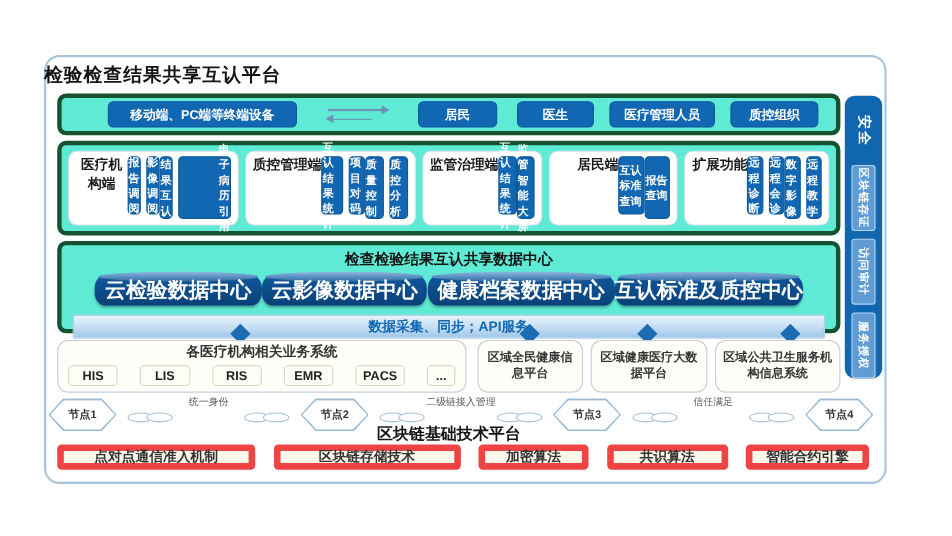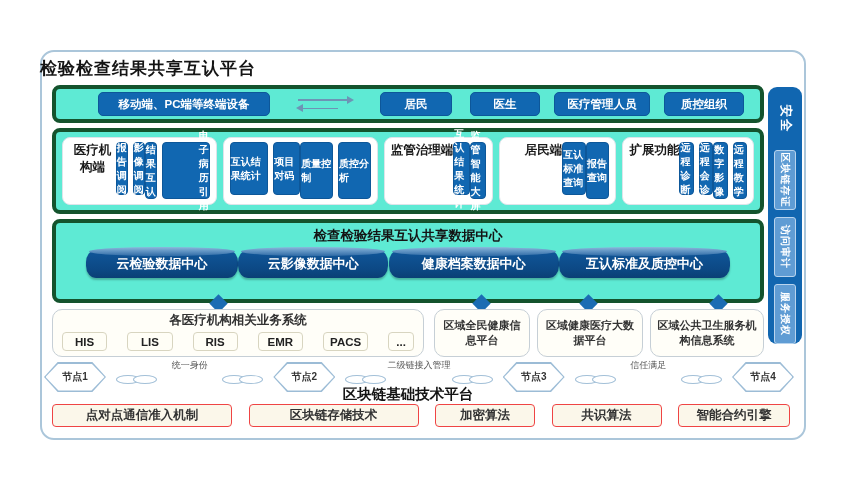--- a/index.html
+++ b/index.html
@@ -36,21 +36,21 @@
 
   
   .dcenter{left:52px;top:219px;width:712px;height:84px;padding:4px 10px;}
   .dc-title{text-align:center;font-size:13.5px;font-weight:bold;color:#141414;}
   .cyl-row{display:flex;justify-content:space-between;padding:0 20px;margin-top:5px;}
   .cyl{position:relative;height:28px;border-radius:10px/12px;
        background:linear-gradient(180deg,#10579a 0%,#0c4884 70%,#0a3f75 100%);
        box-shadow:0 2px 2px rgba(0,0,0,0.25);display:flex;align-items:center;justify-content:center;}
   .cyl::before{content:'';position:absolute;left:3px;right:3px;top:-3px;height:9px;border-radius:50%;
        background:linear-gradient(180deg,#8cb8dd,#2f6ba6);}
-  .cyl span{position:relative;z-index:1;color:#fff;font-weight:bold;font-size:13px;}
+  .cyl span{position:relative;z-index:1;color:#fff;font-weight:bold;font-size:19px;}
   .api-bar{margin-top:8px;height:20px;border-radius:2px;display:flex;align-items:center;justify-content:center;
        background:linear-gradient(180deg,#e8f3fc 0%,#c4ddf3 55%,#9fc6ea 100%);border:1px solid #b3d0ea;
        font-size:12.5px;font-weight:bold;color:#1167b1;}
 
   .diamond{position:absolute;top:297px;width:13px;height:13px;background:#1b6cb3;transform:rotate(45deg);}
 
   
   .src-box{position:absolute;top:309px;background:#fffef8;border:1px solid #c6cfd6;border-radius:10px;
        box-sizing:border-box;}
   .hosp{left:52px;width:372px;height:48px;padding:2px 9px;}
@@ -76,21 +76,21 @@
   .seg-links{position:absolute;top:14px;left:10px;right:10px;display:flex;justify-content:space-between;}
   .pair{display:flex;}
   .pair i{width:24px;height:9px;border:1.5px solid #a3c0d8;border-radius:50%;background:#fff;display:block;box-sizing:border-box;}
   .pair i + i{margin-left:-7px;}
 
   .bc-title{position:absolute;left:52px;top:385px;width:712px;text-align:center;
             font-size:14.5px;font-weight:bold;color:#141414;}
 
   
   .comp-row{position:absolute;left:52px;top:404px;width:738px;display:flex;justify-content:space-between;}
-  .comp{height:23px;background:#fbf7ea;border:1px solid #ef4444;border-radius:4px;
+  .comp{height:23px;background:#fbf7ea;border:6px solid #ef4444;border-radius:4px;
         display:flex;align-items:center;justify-content:center;font-size:12.5px;font-weight:bold;color:#333;box-sizing:border-box;}
 
   
   .sidebar{position:absolute;left:768px;top:87px;width:34px;height:257px;background:#1166b0;
            border-radius:9px;display:flex;flex-direction:column;align-items:center;padding-top:8px;box-sizing:border-box;}
   .sb-title{position:relative;width:100%;height:48px;}
   .sb-title span{position:absolute;left:50%;top:50%;transform:translate(-50%,-50%) rotate(90deg);
            white-space:nowrap;color:#fff;font-weight:bold;font-size:12.5px;letter-spacing:2px;}
   .sb-item{position:relative;width:22px;height:60px;margin-top:7px;background:#5f9cd4;
            border:1px solid #b8d4ee;border-radius:3px;box-sizing:border-box;}
@@ -122,20 +122,21 @@
       <div class="prow">
         <div class="btn pbtn">报告调阅</div>
         <div class="btn pbtn" style="flex:1.15;">影像调阅</div>
       </div>
       <div class="prow" style="margin-bottom:1px;">
         <div class="btn pbtn" style="flex:0.85;text-align:center;">结果互认</div>
         <div class="btn pbtn" style="flex:1.3;padding-left:36px;">电子病历引用</div>
       </div>
     </div>
     <div class="pcol" style="flex:163;">
+      <div class="pcol-h">质控管理端</div>
       <div class="prow">
         <div class="btn pbtn" style="flex:1.45;">互认结果统计</div>
         <div class="btn pbtn">项目对码</div>
       </div>
       <div class="prow" style="margin-bottom:1px;">
         <div class="btn pbtn">质量控制</div>
         <div class="btn pbtn">质控分析</div>
       </div>
     </div>
     <div class="pcol" style="flex:110;">
@@ -178,20 +179,21 @@
       <div class="cyl" style="width:150px;">
           <span>云影像数据中心</span>
         </div>
       <div class="cyl" style="width:170px;">
           <span>健康档案数据中心</span>
         </div>
       <div class="cyl" style="width:171px;">
           <span>互认标准及质控中心</span>
         </div>
     </div>
+    <div class="api-bar">数据采集、同步；API服务</div>
   </div>
 
   <div class="diamond" style="left:212px;"></div>
   <div class="diamond" style="left:475px;"></div>
   <div class="diamond" style="left:582px;"></div>
   <div class="diamond" style="left:712px;"></div>
 
   <div class="src-box hosp">
     <div class="hosp-title">各医疗机构相关业务系统</div>
     <div class="chips">

